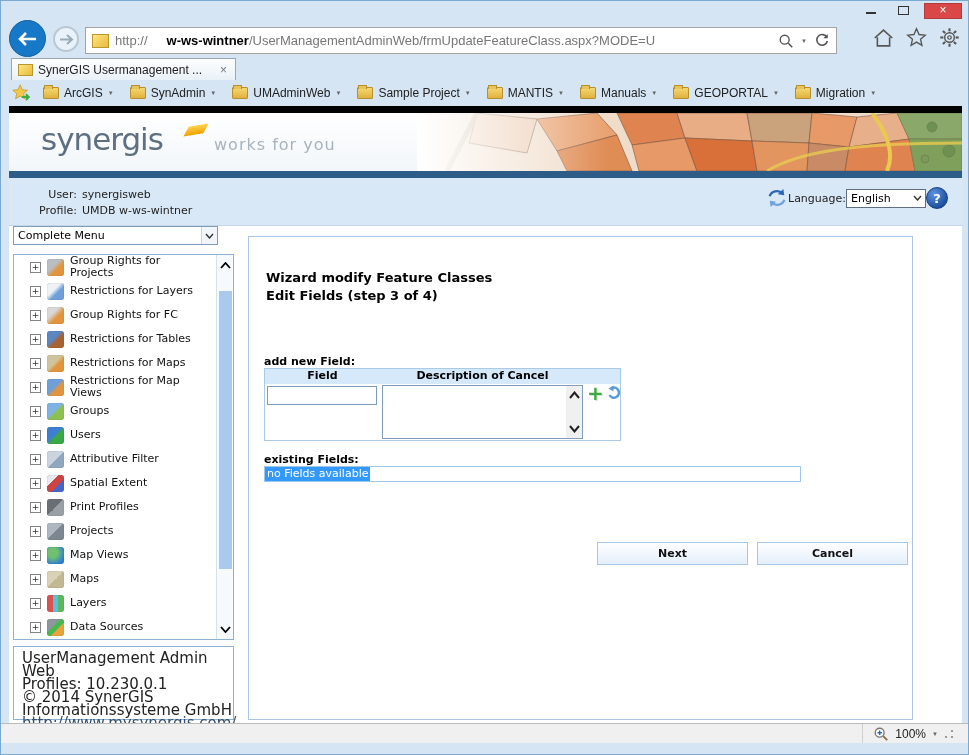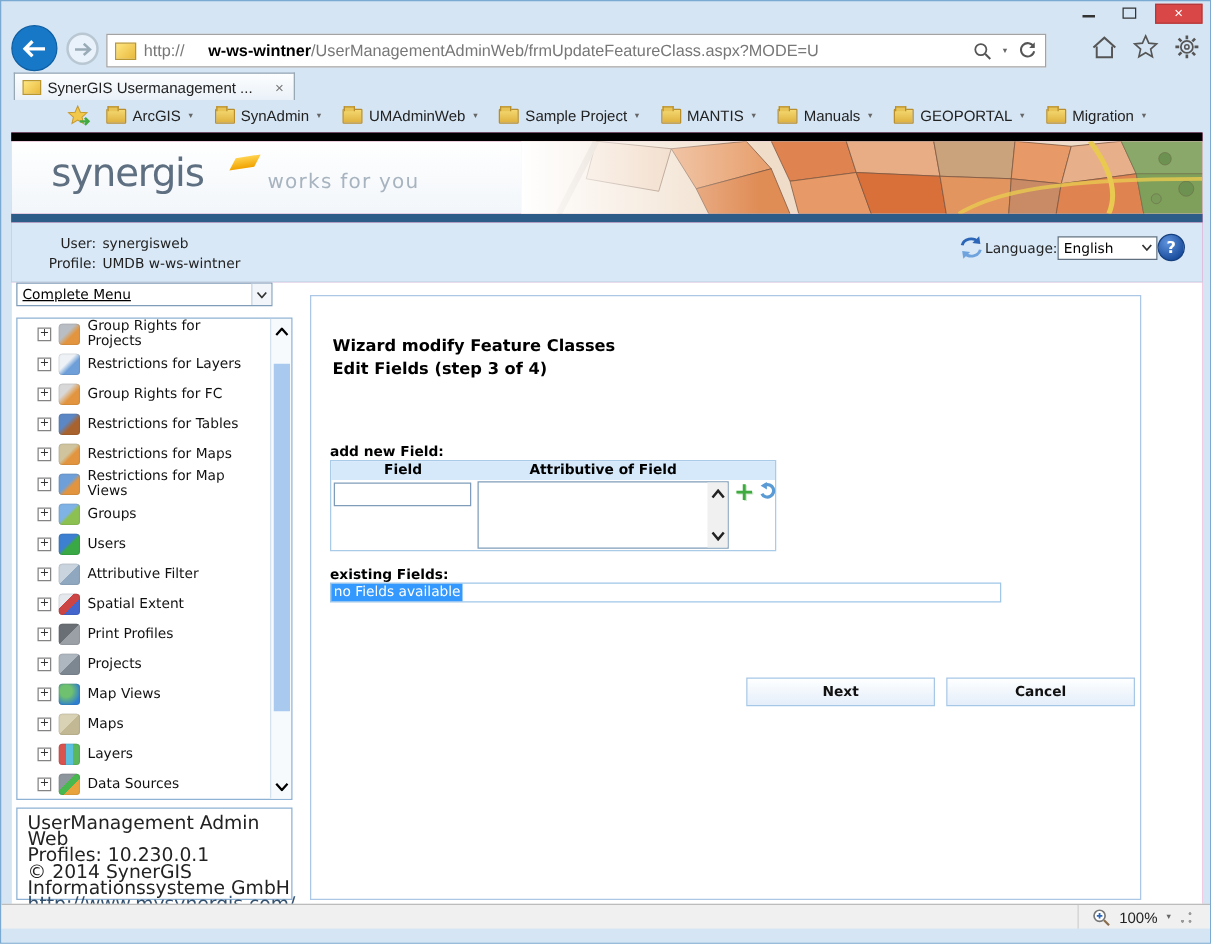--- a/index.html
+++ b/index.html
@@ -25,21 +25,21 @@
   .url-tools { display:flex; align-items:center; gap:7px; margin-right:2px; }
   .caret { font-size:6px; color:#666; }
   .navicons { position:absolute; right:8px; top:8px; display:flex; gap:12px; align-items:center; }
 
   .tabrow { position:absolute; top:57px; left:0; right:0; height:22px; }
   .tab { position:absolute; left:10px; top:0; width:225px; height:22px; background:linear-gradient(#fdfefe,#e9f1f8); border:1px solid #98a8b4; border-bottom:none; display:flex; align-items:center; padding:0 6px; font-family:"Liberation Sans",sans-serif; font-size:12px; color:#222; }
   .tab .page-ico { width:15px; height:12px; margin:0 5px 0 0; }
   .tab-label { flex:1; white-space:nowrap; overflow:hidden; }
   .tab-close { color:#777; font-size:12px; padding:0 2px; }
 
-  .favbar { position:absolute; top:79px; left:0; right:0; height:26px; display:flex; align-items:center; padding-left:10px; gap:4px; font-family:"Liberation Sans",sans-serif; font-size:12px; color:#222;justify-content:center; }
+  .favbar { position:absolute; top:79px; left:0; right:0; height:26px; display:flex; align-items:center; padding-left:10px; gap:4px; font-family:"Liberation Sans",sans-serif; font-size:12px; color:#222; }
   .fav-item { display:flex; align-items:center; gap:5px; padding:2px 8px 2px 4px; }
   .folder { width:16px; height:12px; background:linear-gradient(#f4d871,#dfb23f); border:1px solid #b98f2e; border-radius:1px; position:relative; }
   .folder:before { content:""; position:absolute; top:-3px; left:0; width:7px; height:3px; background:#e8c457; border:1px solid #b98f2e; border-bottom:none; }
 
   
   .viewport { position:absolute; top:105px; left:8px; width:953px; height:617px; background:#ec4899; border-top:7px solid #000000; }
 
   .banner { position:relative; height:58px; background:linear-gradient(#ffffff,#f2f6fa); overflow:hidden; }
   .mapart { position:absolute; right:0; top:0; width:545px; height:58px; }
   .mapfade { position:absolute; right:0; top:0; width:545px; height:58px; background:linear-gradient(90deg,#ffffff 0%,rgba(255,255,255,0.0) 35%); }
@@ -53,21 +53,21 @@
   .idgrid .lab { text-align:right; }
   .hdr-right { position:absolute; right:14px; top:9px; display:flex; align-items:center; }
   .select { background:#fff; border:1px solid #5f6f7f; height:19px; display:flex; align-items:center; font-size:11px; color:#000; }
   .select .val { padding:0 4px; flex:1; white-space:nowrap; }
   .select .arrow { width:16px; height:100%; display:flex; align-items:center; justify-content:center; }
   .help-btn { width:22px; height:22px; border-radius:50%; background:radial-gradient(circle at 35% 30%,#5f93dd,#1a4e9e 75%); border:1px solid #16407f; color:#fff; font-weight:bold; font-size:13px; display:flex; align-items:center; justify-content:center; }
 
   .main { position:relative; height:504px; background:#fff; }
 
   
-  .menusel { position:absolute; left:4px; top:0; width:205px;text-decoration:underline; }
+  .menusel { position:absolute; left:4px; top:0; width:205px; }
   .menusel .select { border:1px solid #7f9db9; height:19px; }
   .menusel .select .arrow { border-left:1px solid #c8d4e0; background:#f2f6fa; }
   .tree { position:absolute; left:4px; top:28px; width:221px; height:386px; background:#fff; border:1px solid #8db2d4; overflow:hidden; }
   .treeinner { position:absolute; left:0; top:0; right:17px; bottom:0; }
   .trow { height:24px; display:flex; align-items:center; padding-left:16px; gap:6px; cursor:default; }
   .exp { width:11px; height:11px; border:1px solid #848484; background:#fff; font-size:9px; line-height:9px; text-align:center; color:#333; flex:0 0 auto; }
   .ticon { width:17px; height:17px; border-radius:3px; flex:0 0 auto; box-shadow:0 0 1px rgba(0,0,0,.4) inset; }
   .tlabel { font-size:11px; color:#111; line-height:12px; width:132px; }
   .vscroll { position:absolute; right:0; top:0; bottom:0; width:17px; background:#f6fafd; border-left:1px solid #d4e2ee; }
   .sbtn { position:absolute; left:0; width:17px; height:16px; display:flex; align-items:center; justify-content:center; }
@@ -416,21 +416,21 @@
         <div class="wtitle">
           <div>Wizard modify Feature Classes</div>
           <div>Edit Fields (step 3 of 4)</div>
         </div>
 
         <div class="flabel" style="top:118px">add new Field:</div>
 
         <div class="addtable">
           <div class="th">
             <div style="width:115px">Field</div>
-            <div style="width:205px">Attributive of Field</div>
+            <div style="width:205px">Description of Cancel</div>
           </div>
           <div class="tb">
             <div class="fld-input"></div>
             <div class="desc-box">
               <span></span>
               <div class="desc-scroll">
                 <div class="sbtn" style="top:2px">
                     <svg width="11" height="8" viewBox="0 0 11 8">
                       <path d="M1 7 L5.5 1.5 L10 7" stroke="#222" stroke-width="2" fill="none"></path>
                     </svg>

